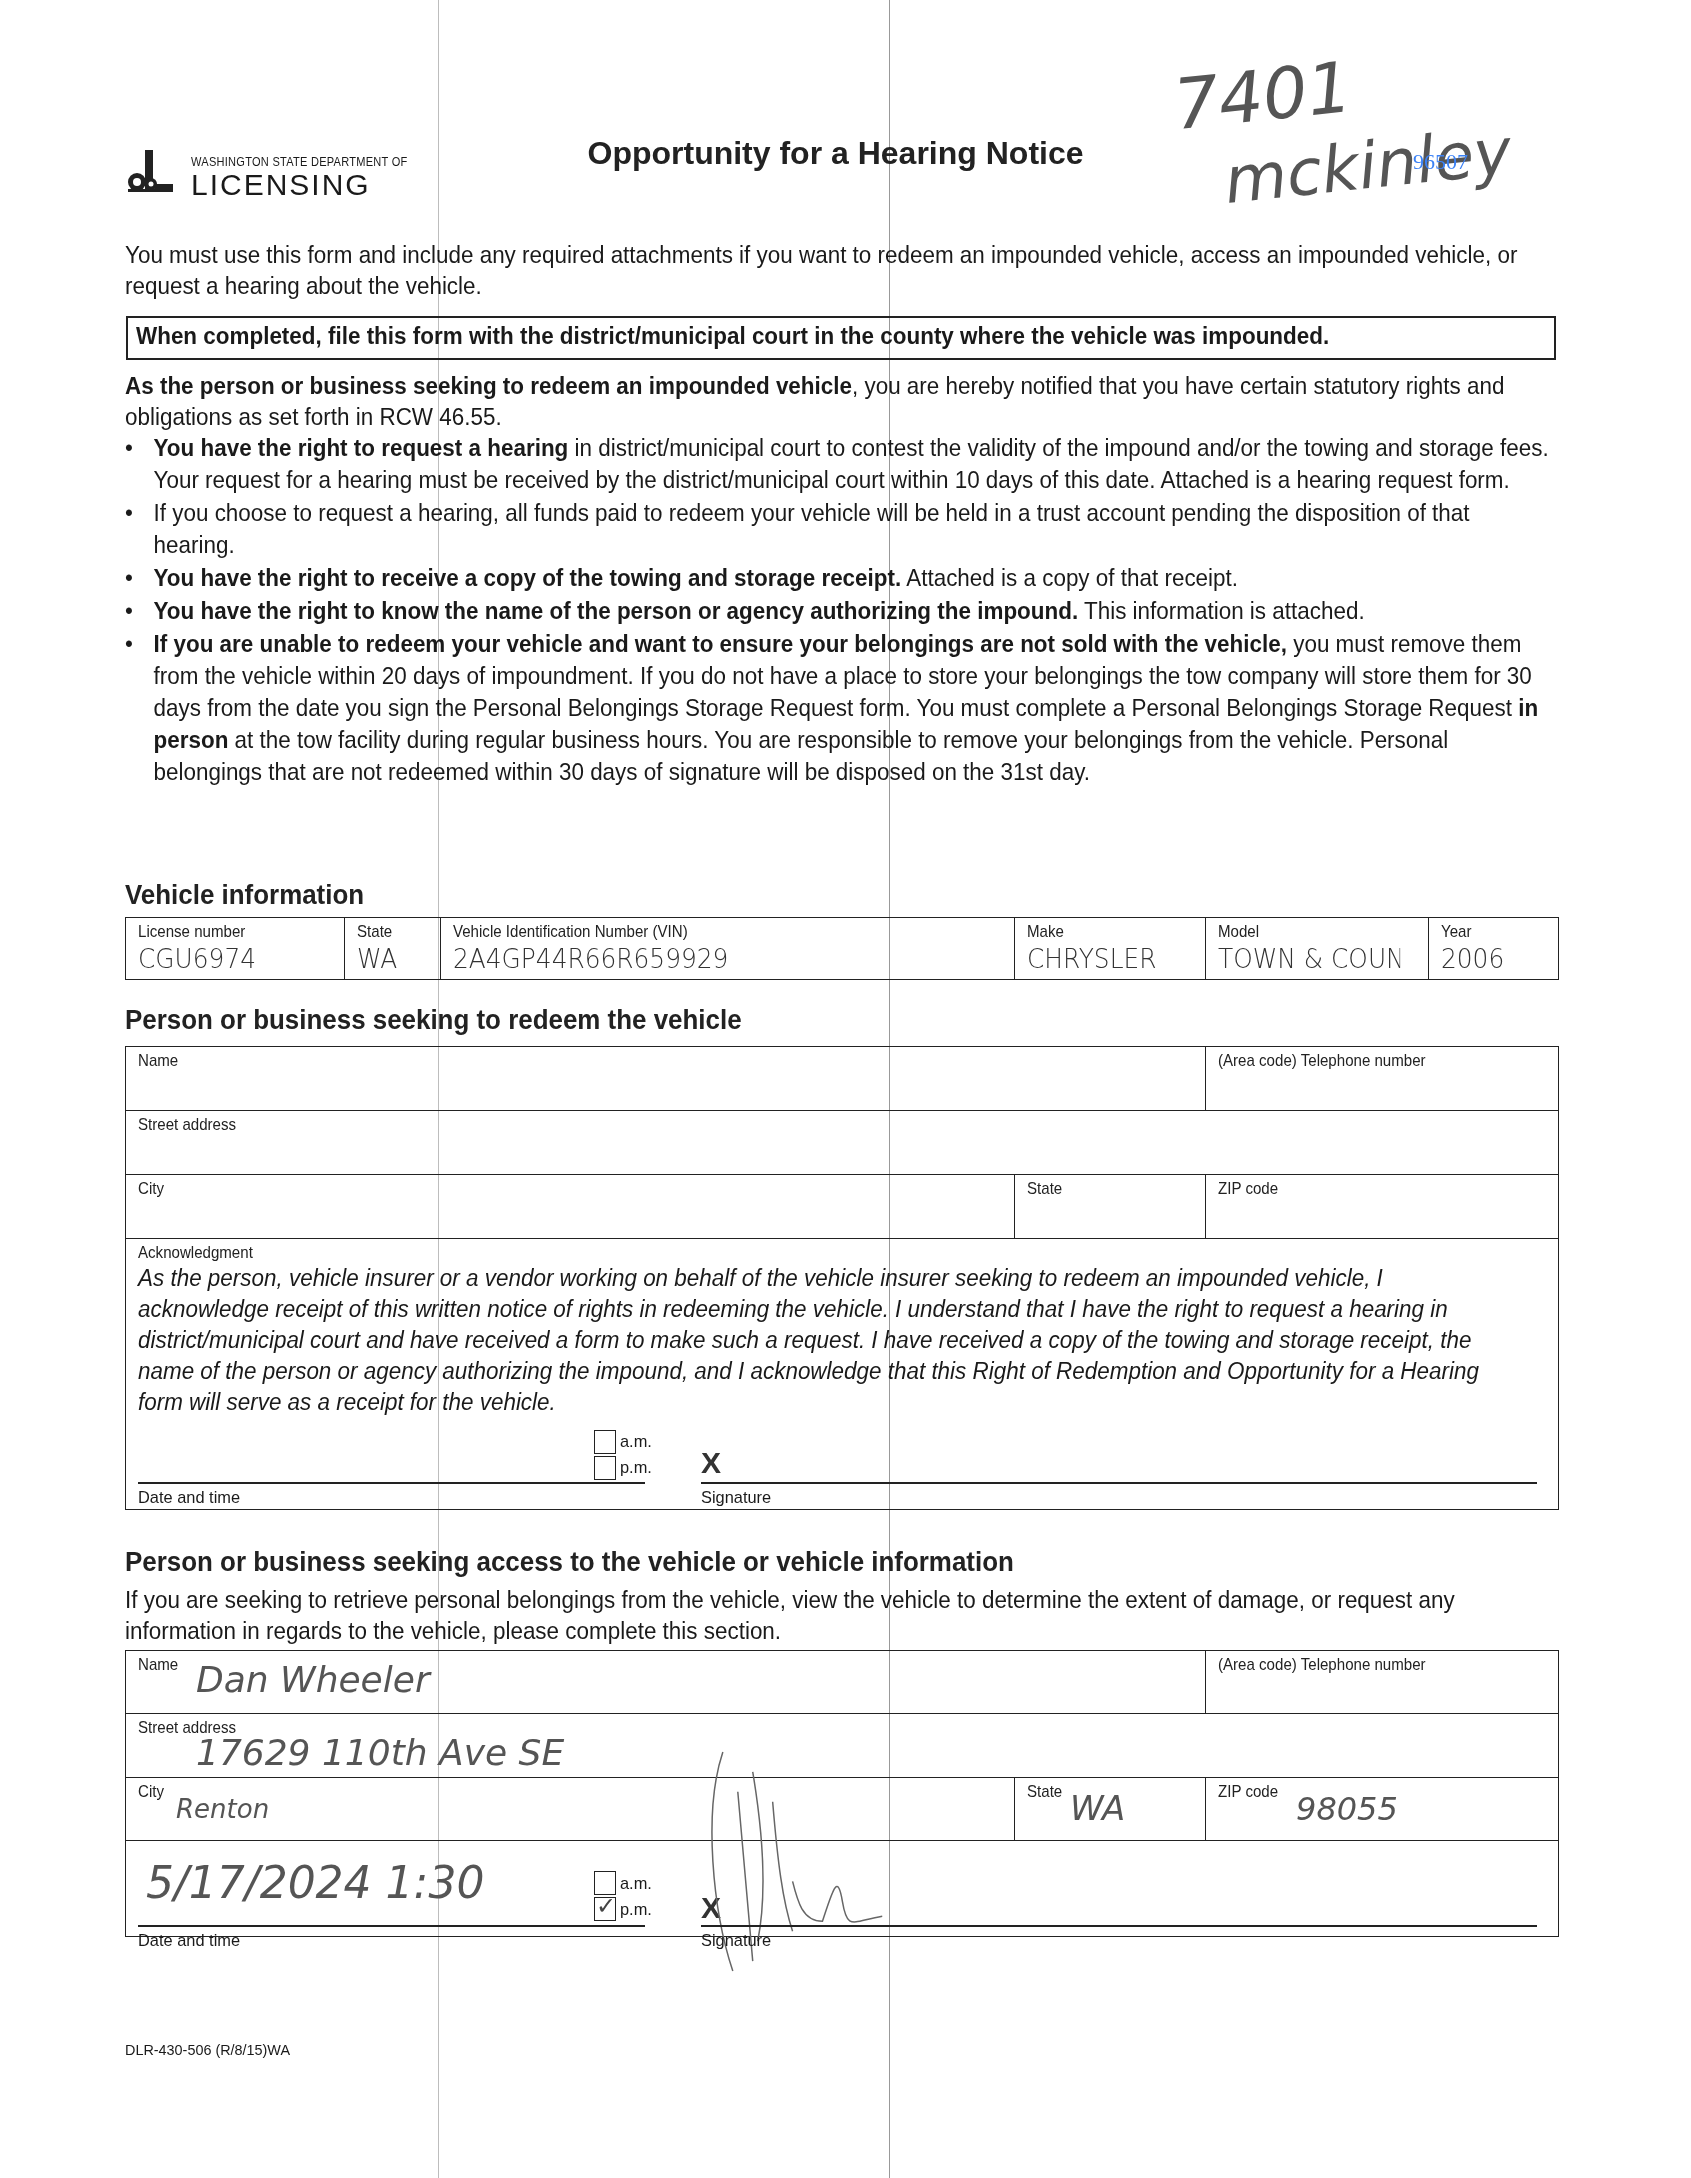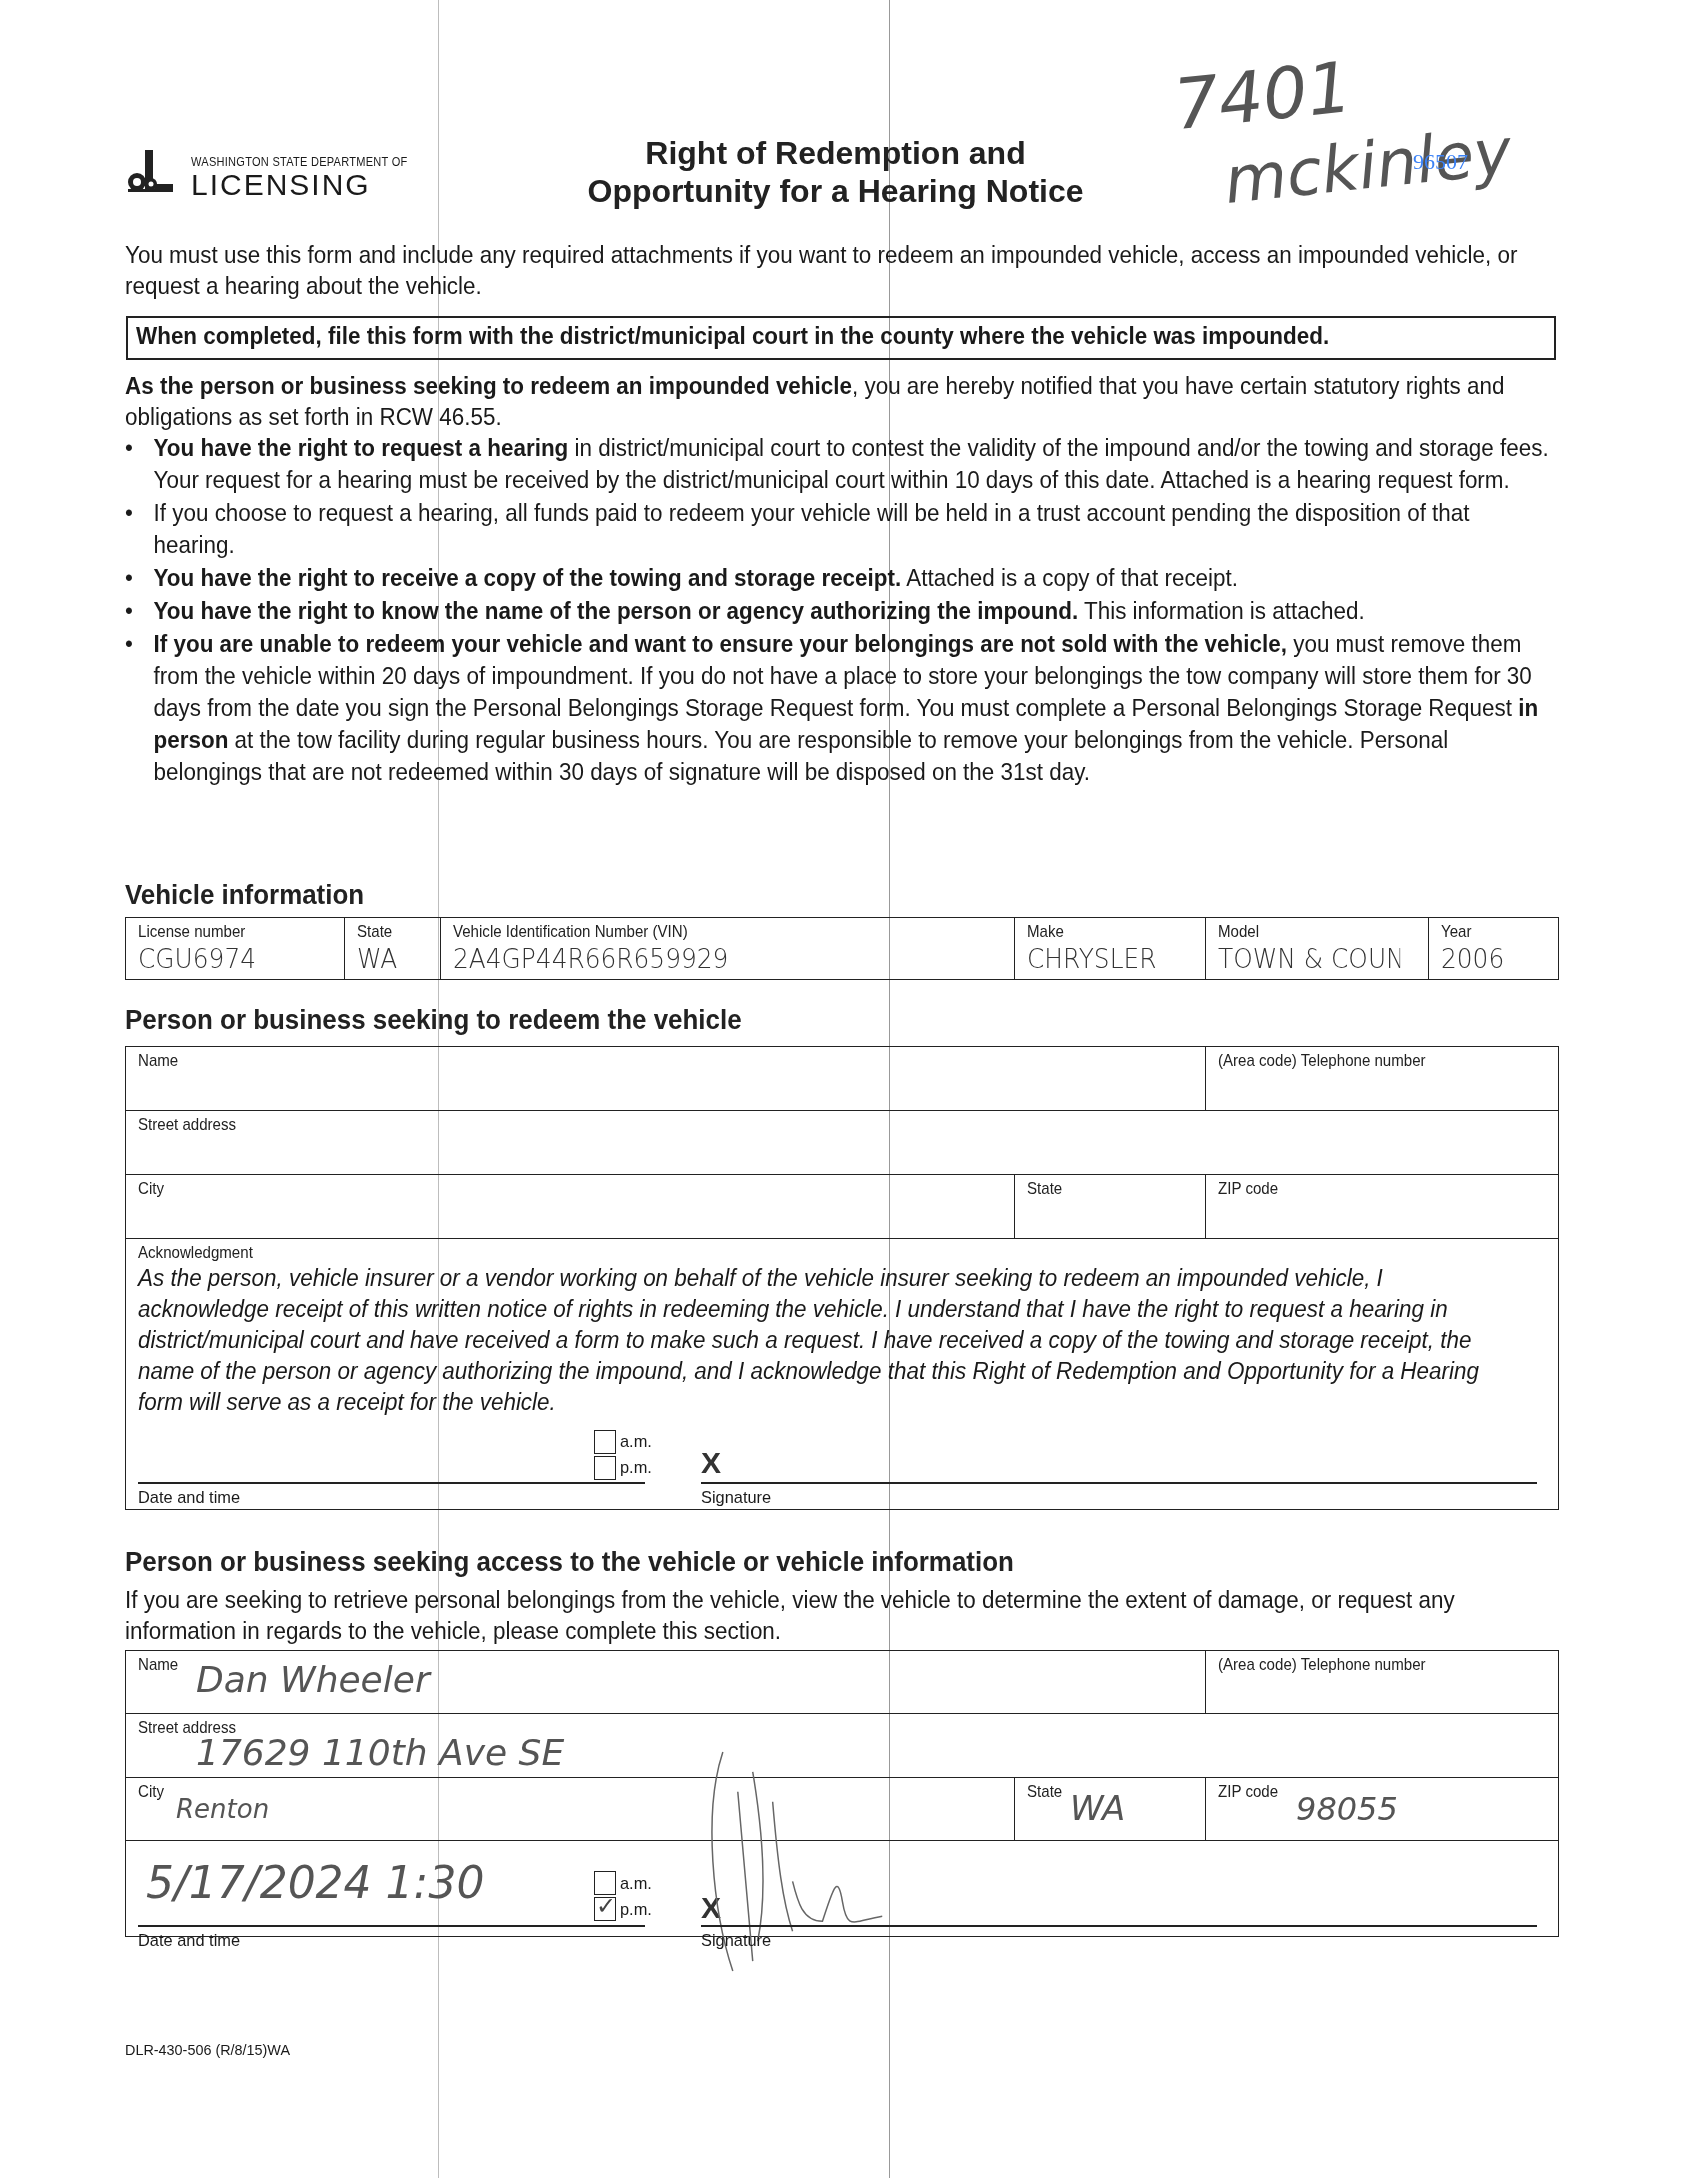--- a/index.html
+++ b/index.html
@@ -53,21 +53,20 @@
     <circle cx="26" cy="38" r="6" fill="#222"></circle>
     <circle cx="26" cy="38" r="2.5" fill="#fff"></circle>
     <rect x="30" y="38" width="18" height="7" fill="#222"></rect>
     <rect x="3" y="43" width="45" height="3" fill="#222"></rect>
   </svg>
   <div class="logo-small">WASHINGTON STATE DEPARTMENT OF</div>
   <div class="logo-big">LICENSING</div>
 </div>
 
 <div class="abs title">
-  <div>Right of Redemption and</div>
   <div>Opportunity for a Hearing Notice</div>
 </div>
 
 <div class="abs hw hw-top1">7401</div>
 <div class="abs hw hw-top2">mckinley</div>
 <div class="abs stamp">96507</div>
 
 <div class="abs p intro">You must use this form and include any required attachments if you want to redeem an impounded vehicle, access an impounded vehicle, or request a hearing about the vehicle.</div>
 <div class="abs note">
   <span>When completed, file this form with the district/municipal court in the county where the vehicle was impounded.</span>

